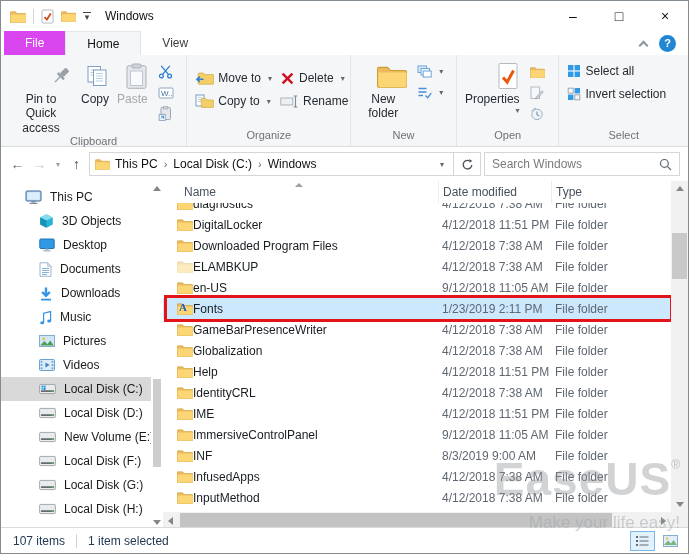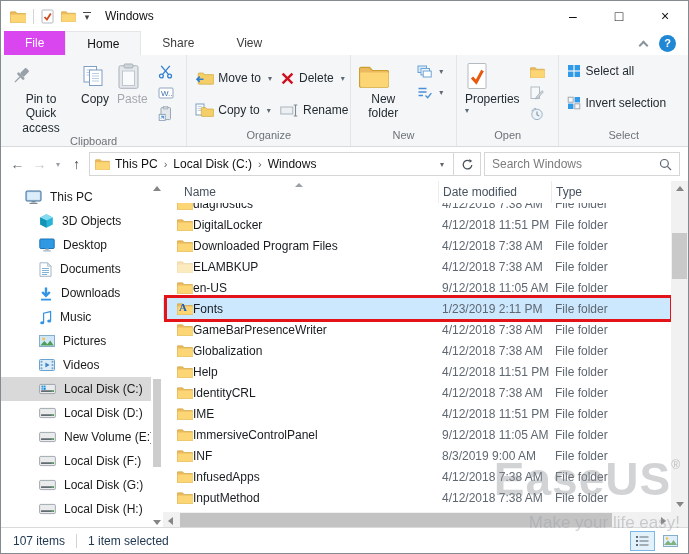--- a/index.html
+++ b/index.html
@@ -33,28 +33,28 @@
   .chev-up { width: 7px; height: 7px; border-left: 2px solid #8a949e; border-top: 2px solid #8a949e; transform: rotate(45deg); margin-top: 4px; }
   .help-btn { width: 17px; height: 17px; border-radius: 50%; background: #1f87d4; color: #fff;
               display: flex; align-items: center; justify-content: center; font-size: 11px; font-weight: bold; }
 
   
   .ribbon { position: absolute; top: 54px; left: 0; right: 0; height: 92px; background: #f5f6f7;
             border-bottom: 1px solid #d9dadb; display: flex; }
   .rgroup { position: relative; height: 100%; border-right: 1px solid #e4e5e7; display: flex; flex-direction: column; }
   .rbody { flex: 1; display: flex; align-items: flex-start; padding: 3px 2px 0 4px; }
   .glabel { height: 17px; text-align: center; color: #6d7278; font-size: 11px; }
-  .bigbtn { display: flex; flex-direction: column; align-items: flex-start; padding: 2px 4px 0; color: #242b32; }
+  .bigbtn { display: flex; flex-direction: column; align-items: flex-end; padding: 2px 4px 0; color: #242b32; }
   .bigbtn .ricon { height: 32px; display: flex; align-items: center; justify-content: center; }
   .blabel { text-align: center; line-height: 1.2; }
   .disabled, .disabled .blabel { color: #a6a9ac; }
   .caret { font-size: 8px; color: #5f6a74; margin-left: 3px; }
   .smallcol { display: flex; flex-direction: column; margin-left: 2px; padding-top: 3px; }
   .smallbtn { height: 21px; display: flex; align-items: center; gap: 4px; padding: 0 4px; color: #242b32; white-space: nowrap; }
-  .stackcol { display: flex; flex-direction: column; gap: 12px; padding-top: 5px; }
+  .stackcol { display: flex; flex-direction: column; gap: 3px; padding-top: 5px; }
   .stackcol .smallbtn { height: 20px; }
   .icn { display: inline-flex; align-items: center; justify-content: center; }
 
   
   .addressbar { position: absolute; top: 146px; left: 0; right: 0; height: 34px; display: flex;
                 align-items: center; gap: 3px; padding: 0 8px 0 7px; background: #fff; }
   .nav-ic { width: 19px; text-align: center; font-size: 14px; }
   .back { color: #5f666d; } .fwd { color: #c4c8cc; } .dd-sm { color: #9aa0a6; font-size: 8px; width: 12px; } .up { color: #43484d; }
   .addrbox { flex: 1; height: 24px; border: 1px solid #d6d6d6; display: flex; align-items: center; padding-left: 5px; background: #fff; }
   .crumb { padding: 0 5px; color: #111; }
@@ -168,21 +168,20 @@
         </div>
       <div class="win-btn">
           <span>×</span>
         </div>
     </div>
   </div>
 
   <div class="tabrow">
     <div class="tab tab-file">File</div>
     <div class="tab tab-active">Home</div>
-    <div class="tab">Share</div>
     <div class="tab">View</div>
     <div class="tab-extras">
       <span class="chev-up"></span>
       <span class="help-btn">
           <span>?</span>
         </span>
     </div>
   </div>
 
   <div class="ribbon">

